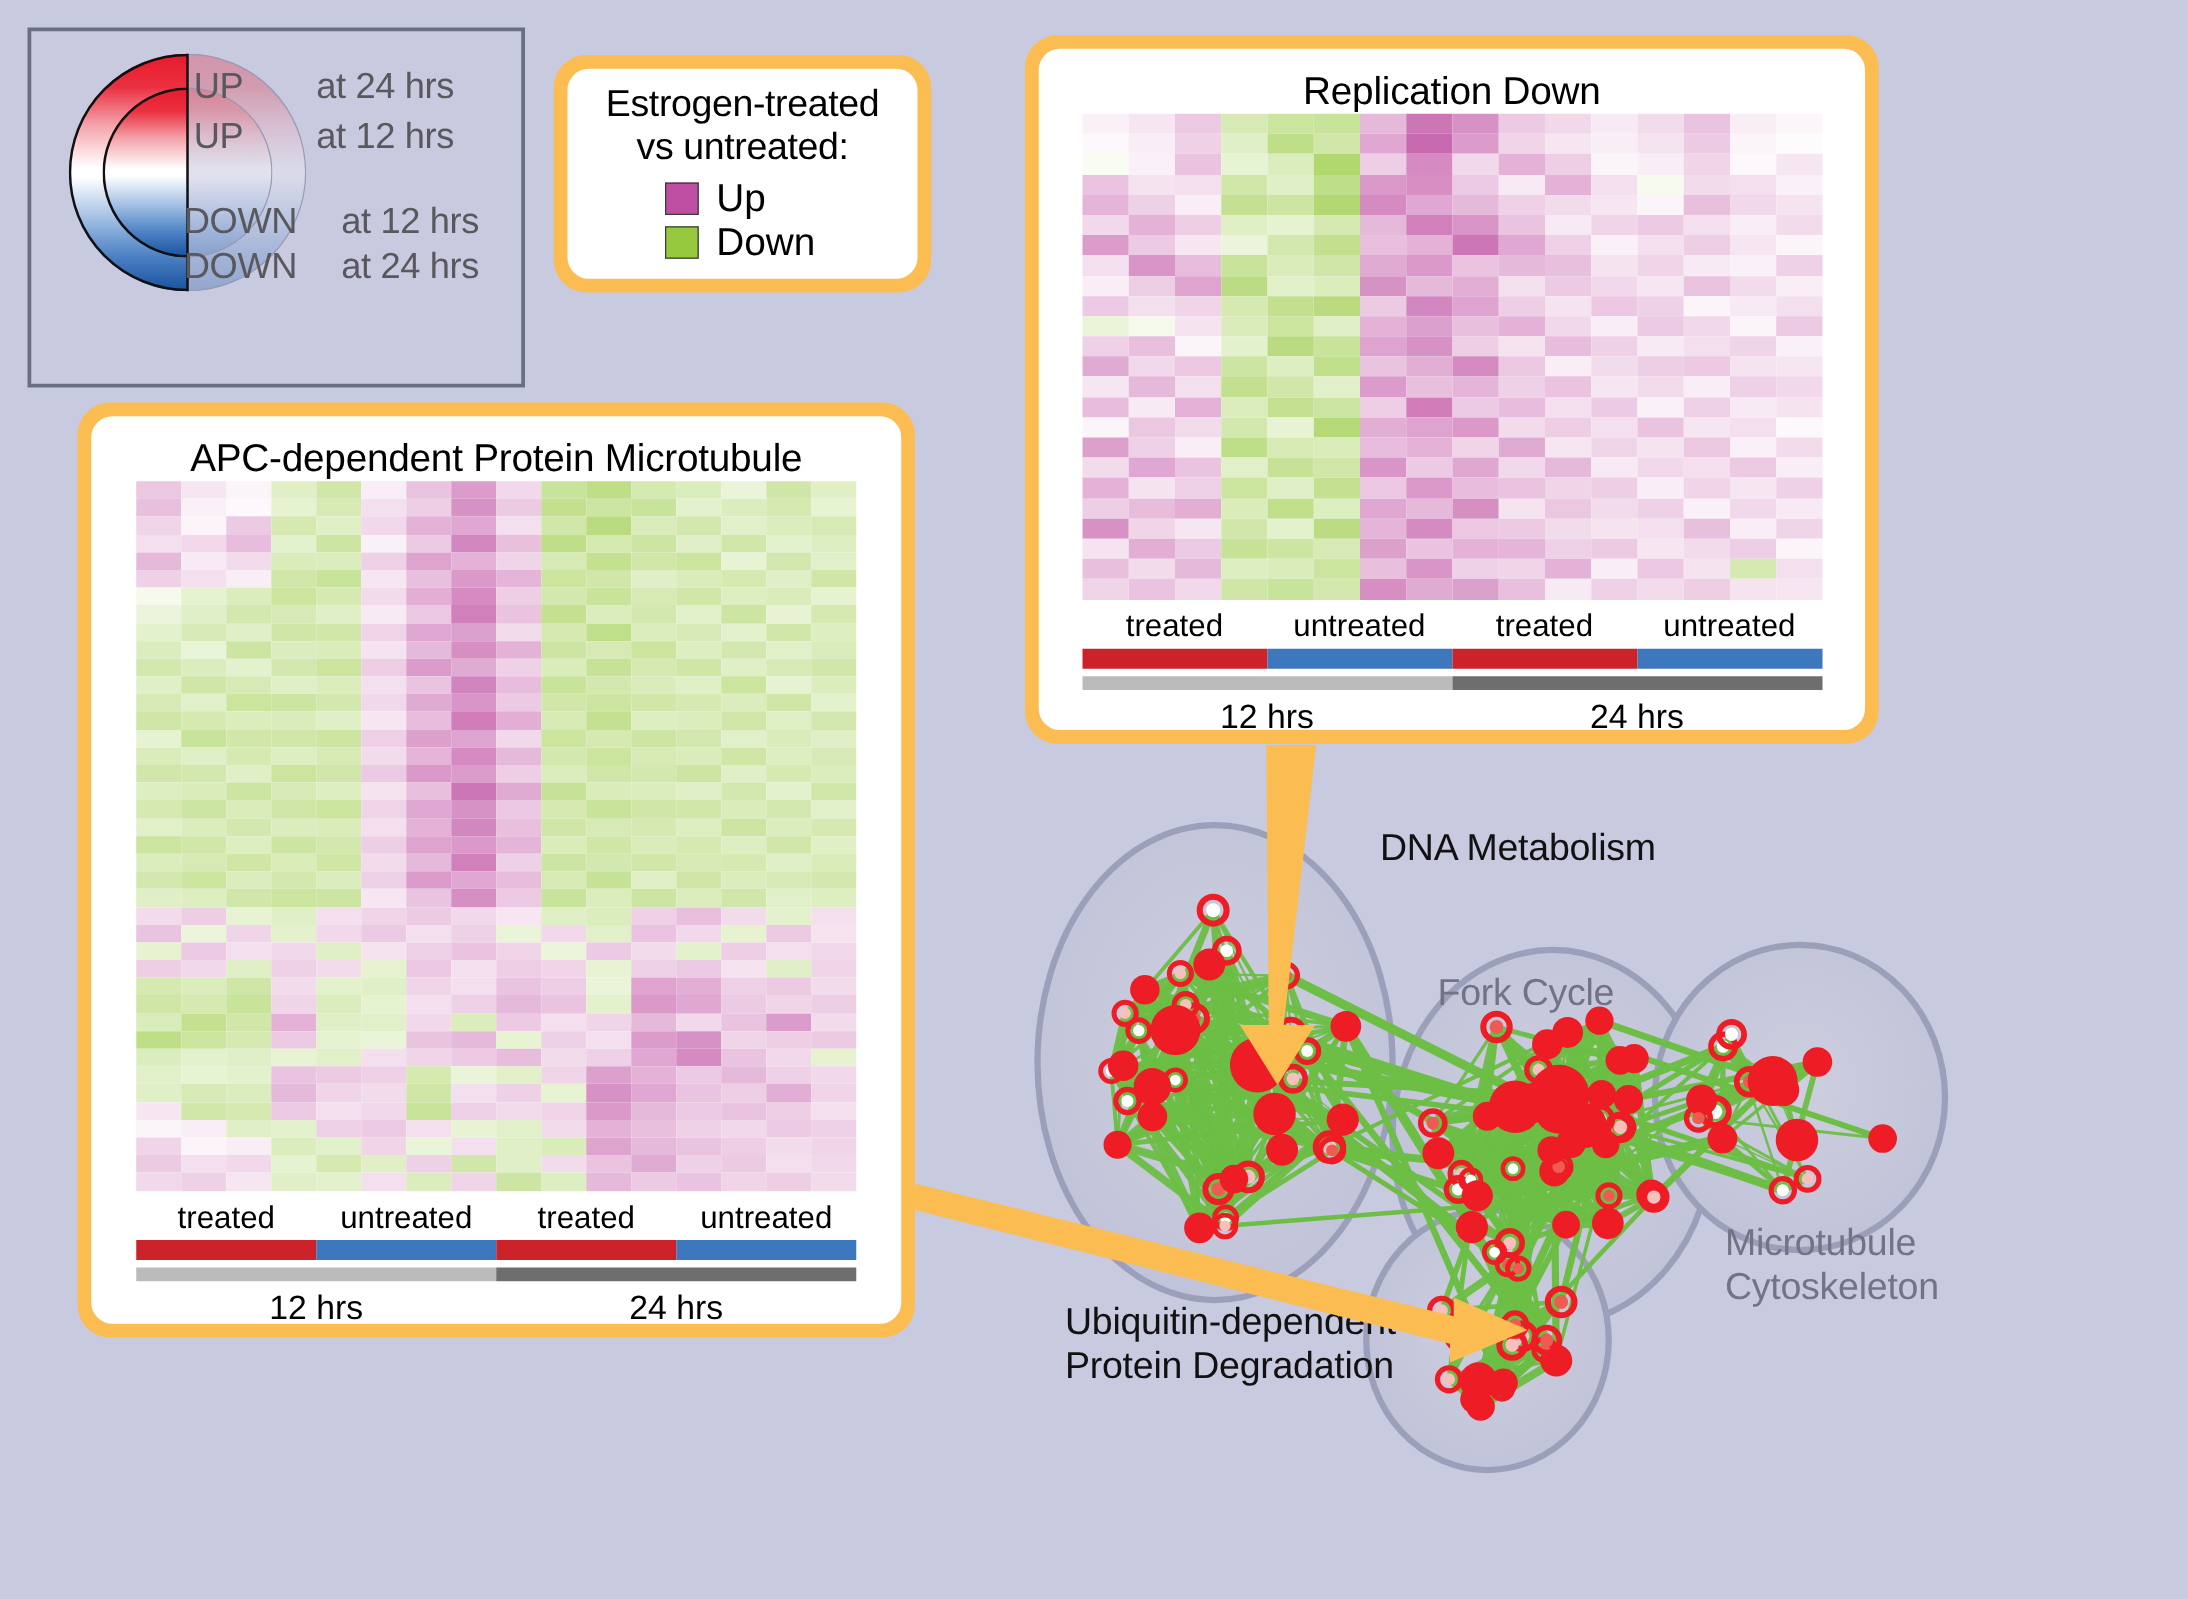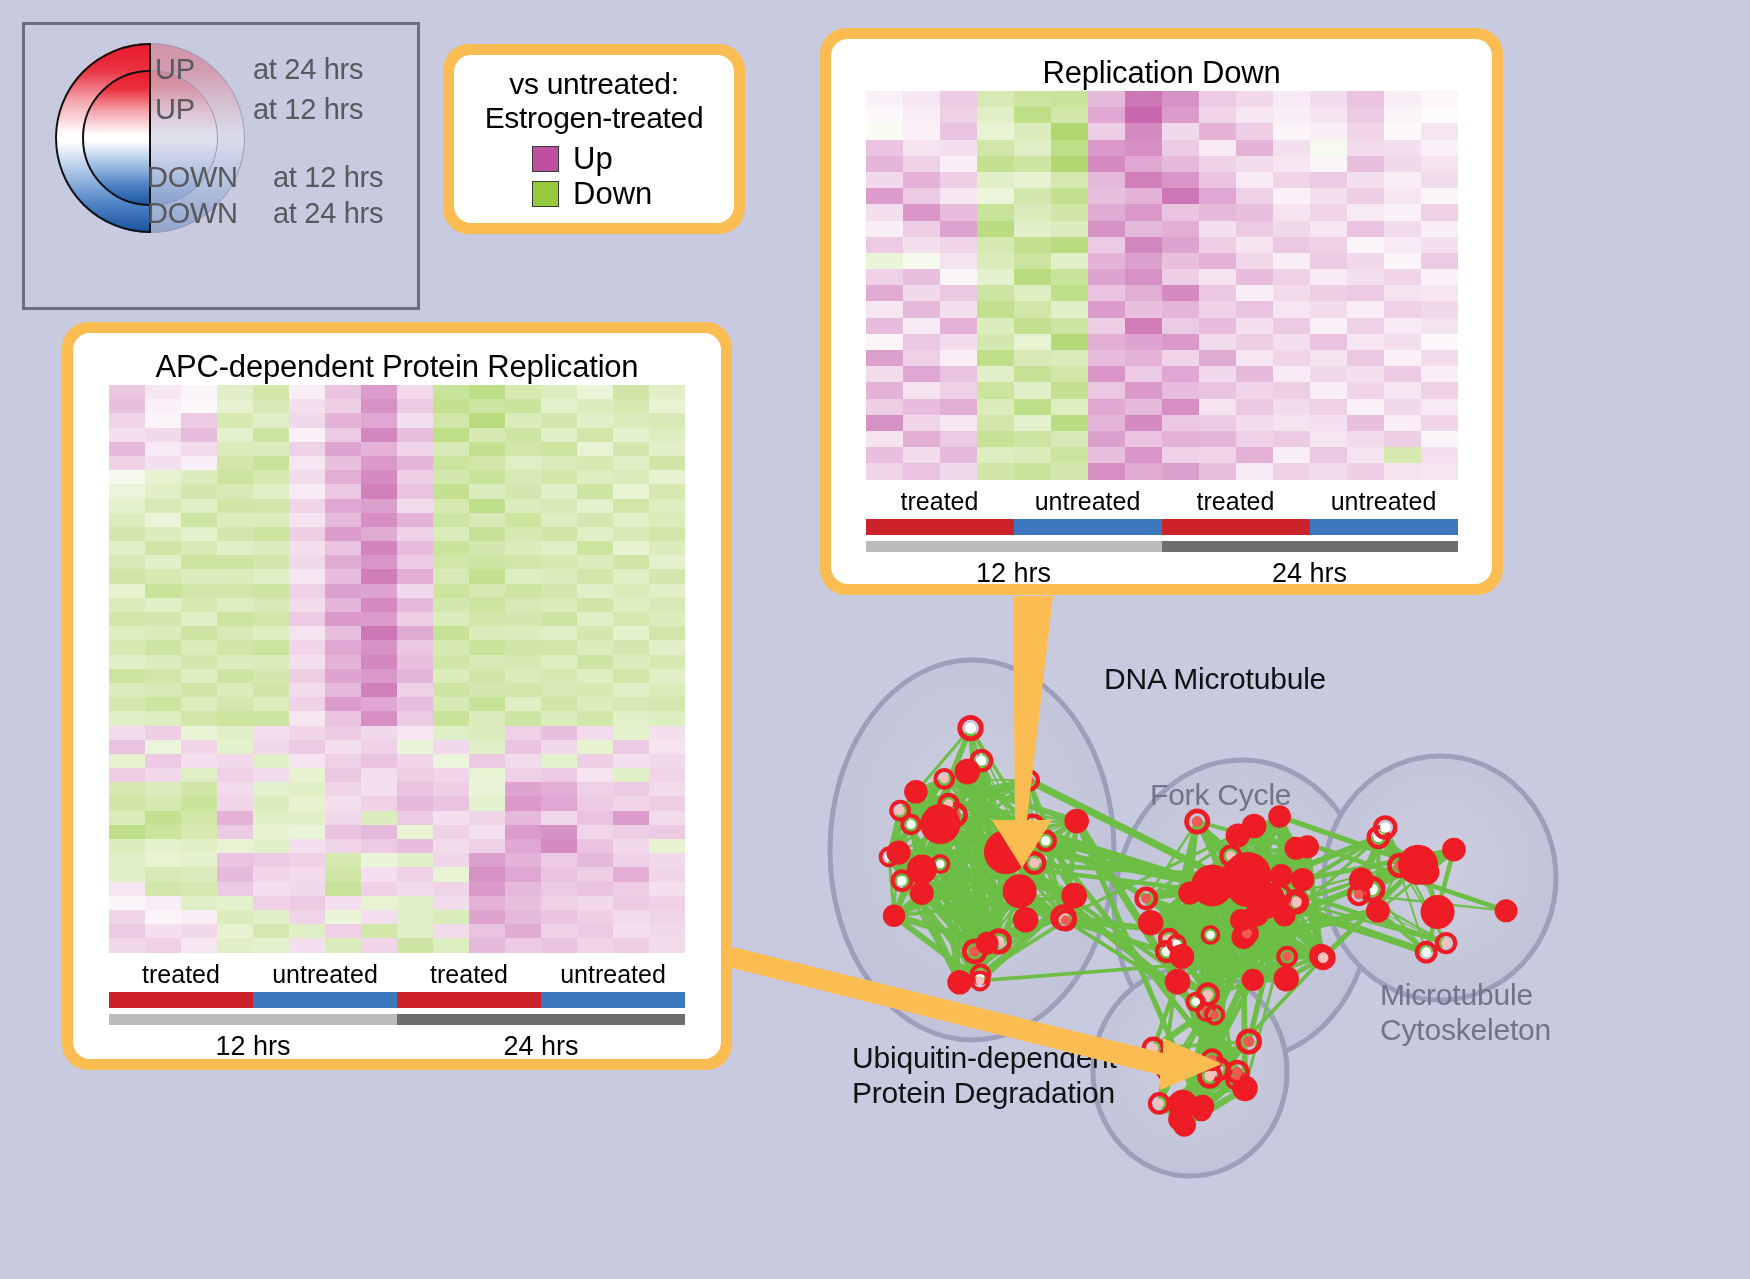--- a/index.html
+++ b/index.html
@@ -237,22 +237,22 @@
     <span class="key-label" style="left:122px; top:136px;">DOWN</span>
     <span class="key-label" style="left:248px; top:136px;">at 12 hrs</span>
     <span class="key-label" style="left:122px; top:172px;">DOWN</span>
     <span class="key-label" style="left:248px; top:172px;">at 24 hrs</span>
 
   </div>
 
   <div class="panel" id="legend-panel">
     <div class="panel-inner">
       <div class="legend-title">
+        <div>Estrogen-treated</div>
         <div>vs untreated:</div>
-        <div>Estrogen-treated</div>
       </div>
       <div class="legend-rows">
         <div class="legend-row">
           <span class="swatch" style="background:#bf4fa2"></span>
           <span class="legend-text">Up</span>
         </div>
         <div class="legend-row">
           <span class="swatch" style="background:#96c93d"></span>
           <span class="legend-text">Down</span>
         </div>
@@ -669,21 +669,21 @@
         <div class="axis-time-names">
           <span>12 hrs</span>
           <span>24 hrs</span>
         </div>
       </div>
     </div>
   </div>
 
   <div class="panel" id="apc-panel">
     <div class="panel-inner">
-      <div class="hm-title">APC-dependent Protein Replication</div>
+      <div class="hm-title">APC-dependent Protein Microtubule</div>
       <div id="apc-heat" class="heat-grid" style="grid-template-columns: repeat(16, 36px); grid-auto-rows: 14.2px; width: 576px;">
           <div class="heat-cell" style="background: rgb(235, 199, 225);"></div>
           <div class="heat-cell" style="background: rgb(246, 230, 242);"></div>
           <div class="heat-cell" style="background: rgb(251, 244, 249);"></div>
           <div class="heat-cell" style="background: rgb(224, 239, 197);"></div>
           <div class="heat-cell" style="background: rgb(209, 231, 170);"></div>
           <div class="heat-cell" style="background: rgb(249, 237, 246);"></div>
           <div class="heat-cell" style="background: rgb(233, 195, 223);"></div>
           <div class="heat-cell" style="background: rgb(219, 156, 203);"></div>
           <div class="heat-cell" style="background: rgb(241, 216, 235);"></div>
@@ -2273,21 +2273,21 @@
             <circle cx="421.9656836854253" cy="449.6504840842774" r="9.305276920438958" fill="none" stroke="#ee1c25" stroke-width="4.187374614197531"></circle>
             <circle cx="421.9656836854253" cy="449.6504840842774" r="4.838743998628258" fill="#ef5a52"></circle>
           </g>
           <g>
             <circle cx="392.7159263609001" cy="494.78231482205206" r="15" fill="#ee1c25"></circle>
           </g>
         </g>
     </svg>
   </div>
 
-  <div class="cluster-label" id="label-dna">DNA Microtubule</div>
+  <div class="cluster-label" id="label-dna">DNA Metabolism</div>
   <div class="cluster-label" id="label-cc">Fork Cycle</div>
   <div class="cluster-label" id="label-mt">Microtubule
 Cytoskeleton</div>
   <div class="cluster-label" id="label-ub">Ubiquitin-dependent
 Protein Degradation</div>
 
   <svg id="arrows">
     <polygon points="1013,596 1053,596 1027,820 1052,820 1022,868 992,820 1015,820" fill="#fbbd52"></polygon>
     <polygon points="733,947 1163,1053 1163,1038 1222,1064 1160,1090 1160,1075 728,967" fill="#fbbd52"></polygon>
   </svg>

